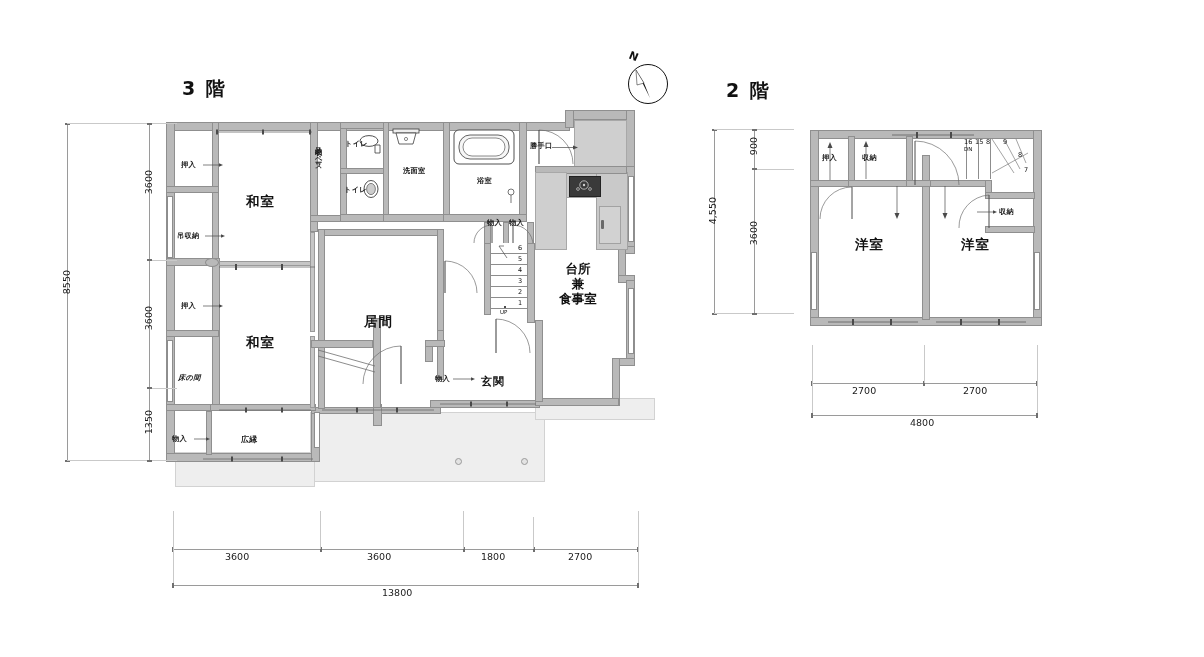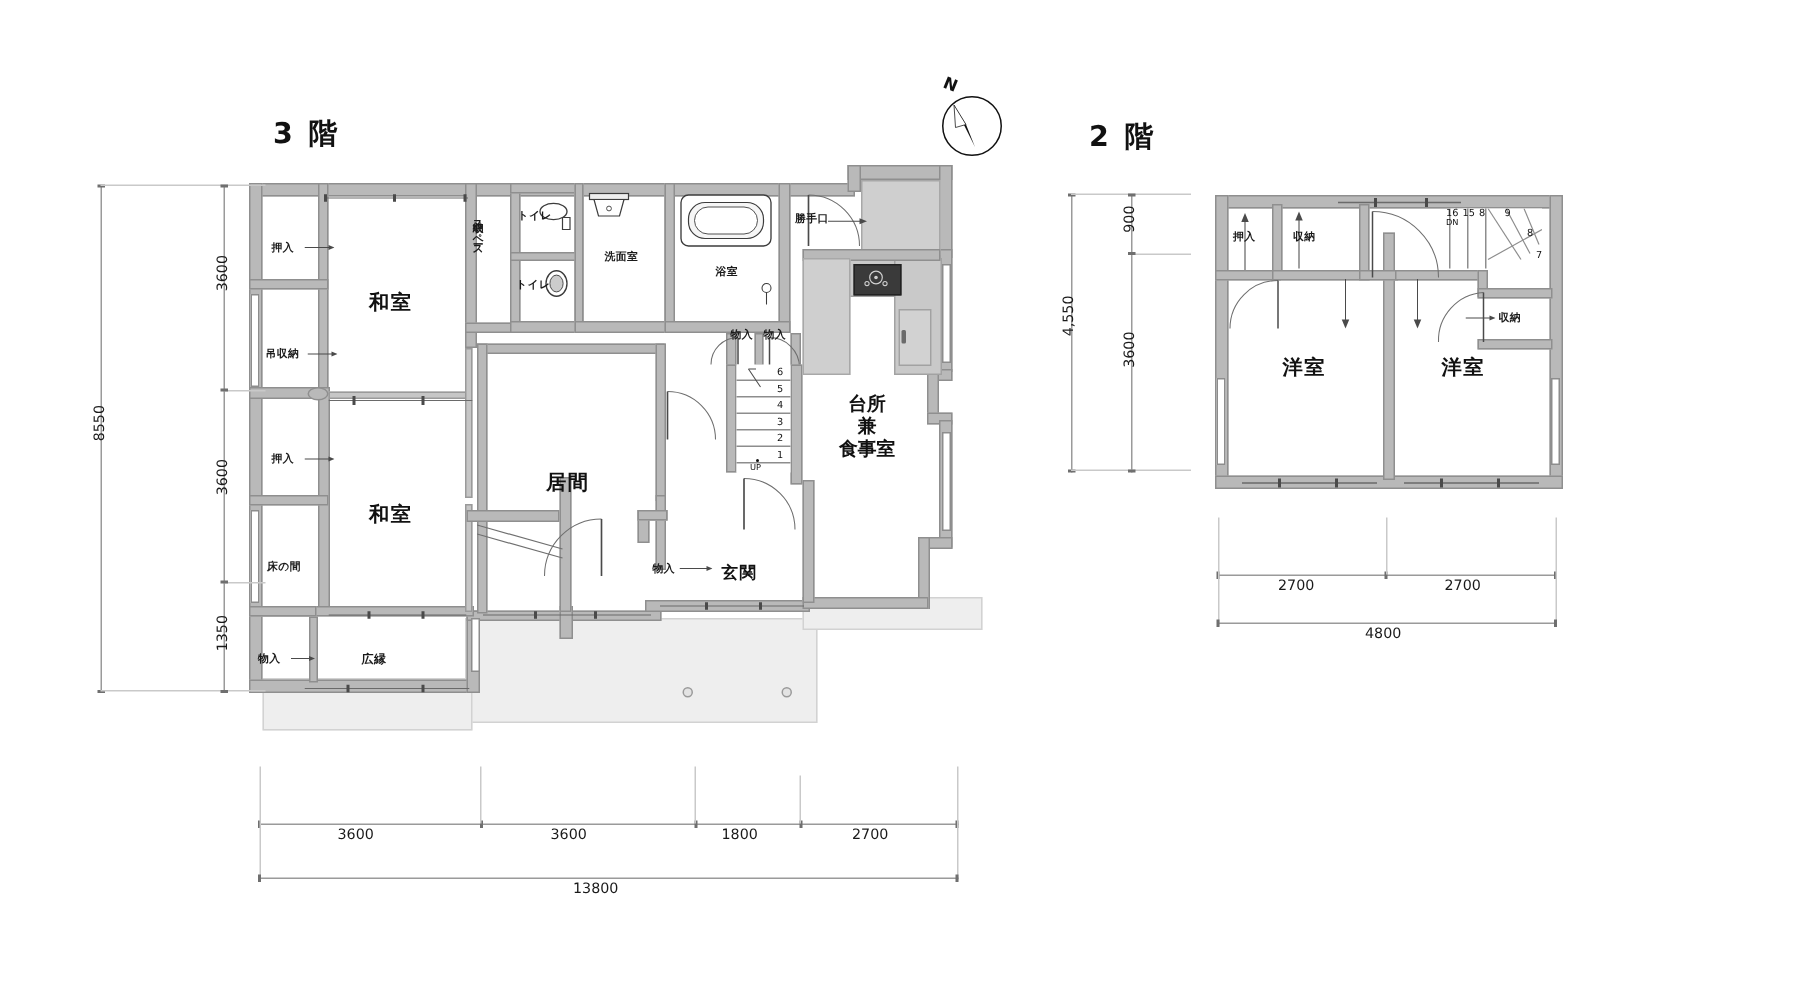--- a/index.html
+++ b/index.html
@@ -329,21 +329,21 @@
     <div class="abs slabel" style="left:177px;top:231px;">吊収納</div>
     <svg class="abs" style="left:205px;top:233px;" width="20" height="6" viewBox="0 0 20 6">
       <line x1="0" y1="3" x2="18" y2="3" stroke="#4a4a4a" stroke-width="0.7"></line>
       <polygon points="20,3 16,1.3 16,4.7" fill="#4a4a4a"></polygon>
     </svg>
     <div class="abs slabel" style="left:181px;top:301px;">押入</div>
     <svg class="abs" style="left:203px;top:303px;" width="20" height="6" viewBox="0 0 20 6">
       <line x1="0" y1="3" x2="18" y2="3" stroke="#4a4a4a" stroke-width="0.7"></line>
       <polygon points="20,3 16,1.3 16,4.7" fill="#4a4a4a"></polygon>
     </svg>
-    <div class="abs slabel" style="left:178px;top:373px;">床の間</div>
+    <div class="abs slabel" style="left:178px;top:373px;font-style:italic;">床の間</div>
     <div class="abs slabel" style="left:172px;top:434px;">物入</div>
     <svg class="abs" style="left:194px;top:436px;" width="16" height="6" viewBox="0 0 16 6">
       <line x1="0" y1="3" x2="14" y2="3" stroke="#4a4a4a" stroke-width="0.7"></line>
       <polygon points="16,3 12,1.3 12,4.7" fill="#4a4a4a"></polygon>
     </svg>
 
     <div class="abs rlabel big" style="left:246px;top:193px;">和室</div>
     <div class="abs rlabel big" style="left:246px;top:334px;">和室</div>
     <div class="abs rlabel big" style="left:364px;top:313px;">居間</div>
     <div class="abs slabel" style="left:241px;top:434px;font-size:8px;">広縁</div>

